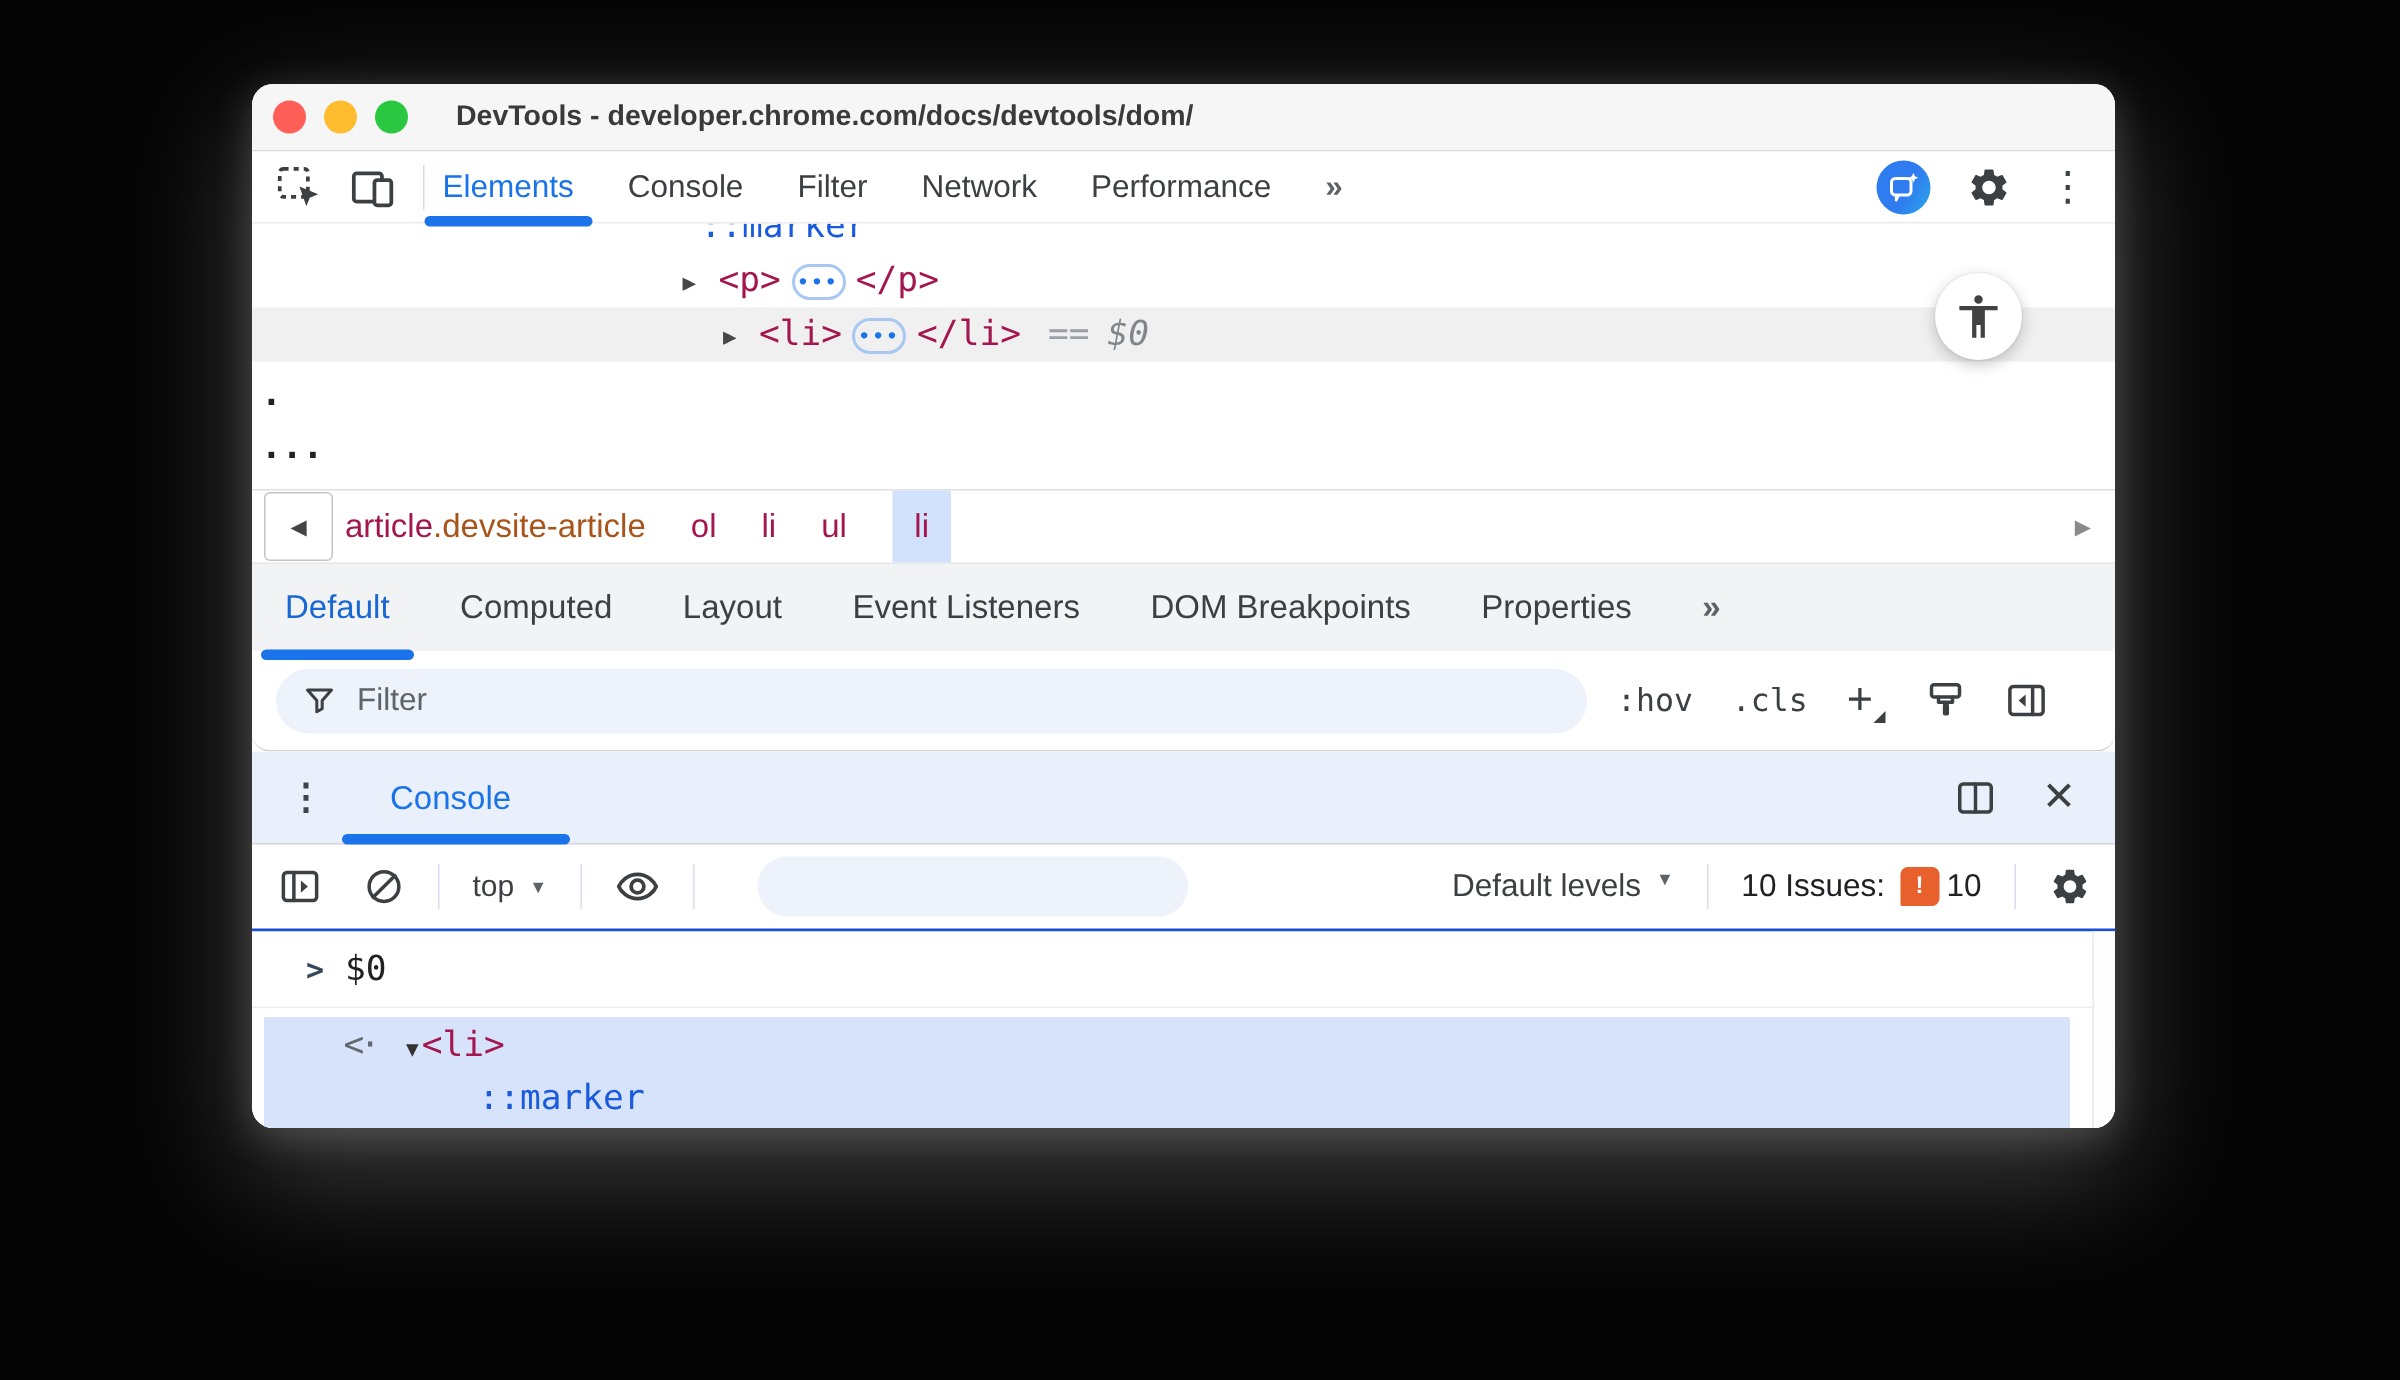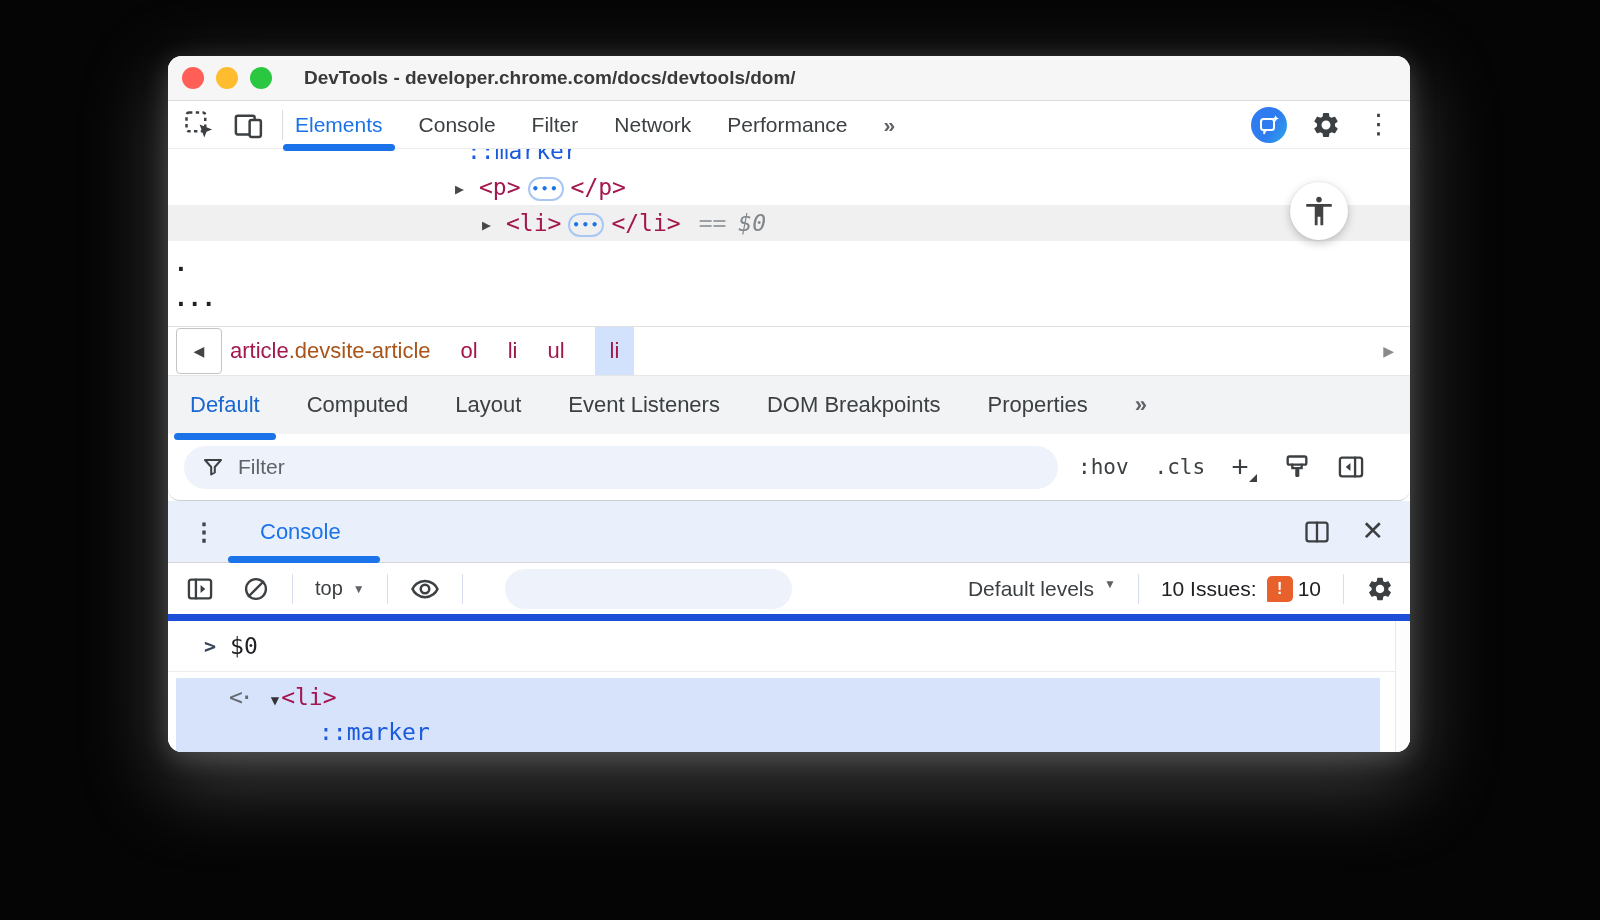--- a/index.html
+++ b/index.html
@@ -94,21 +94,21 @@
   .plus-btn::after { content:""; position:absolute; right:0; bottom:0; width:0; height:0;
     border-left:8px solid transparent; border-bottom:8px solid #3c4043; }
   
   .console-header { height:62px; background:#eaf0fb; display:flex; align-items:center; position:relative;
     border-bottom:1px solid #d7d7d7; }
   .ch-dots { margin-left:24px; font-size:24px; color:#414549; font-weight:700; cursor:pointer; }
   .ch-tab { margin-left:44px; font-size:22px; font-weight:500; color:#1a73e8; cursor:pointer; }
   .ch-underline { position:absolute; left:60px; bottom:-1px; width:152px; height:7px; background:#1a73e8; border-radius:4px; }
   .ch-right { margin-left:auto; display:flex; align-items:center; gap:30px; margin-right:26px; }
   
-  .console-toolbar { height:58px; background:#fff; border-bottom:7px solid #1d4ed8; display:flex; align-items:center; }
+  .console-toolbar { height:58px; background:#fff; border-bottom:2px solid #1d4ed8; display:flex; align-items:center; }
   .ct-sep { width:1px; height:30px; background:#d8ddf0; margin:0 22px; }
   .icon-btn { display:flex; align-items:center; justify-content:center; cursor:pointer; }
   .ct-top { display:flex; align-items:center; gap:10px; font-size:20px; color:#3c4043; cursor:pointer; }
   .caret { font-size:12px; color:#5f6368; }
   .ct-pill { width:287px; height:40px; border-radius:20px; background:#eef2fa; display:flex; align-items:center;
     padding-left:16px; gap:12px; margin-left:20px; }
   .ct-pill input { border:none; outline:none; background:transparent; flex:1; font-size:20px; }
   .ct-right { margin-left:auto; display:flex; align-items:center; margin-right:16px; }
   .levels { display:flex; gap:10px; font-size:21px; color:#3c4043; cursor:pointer; }
   .issues { display:flex; align-items:center; font-size:21px; color:#202124; cursor:pointer; }

